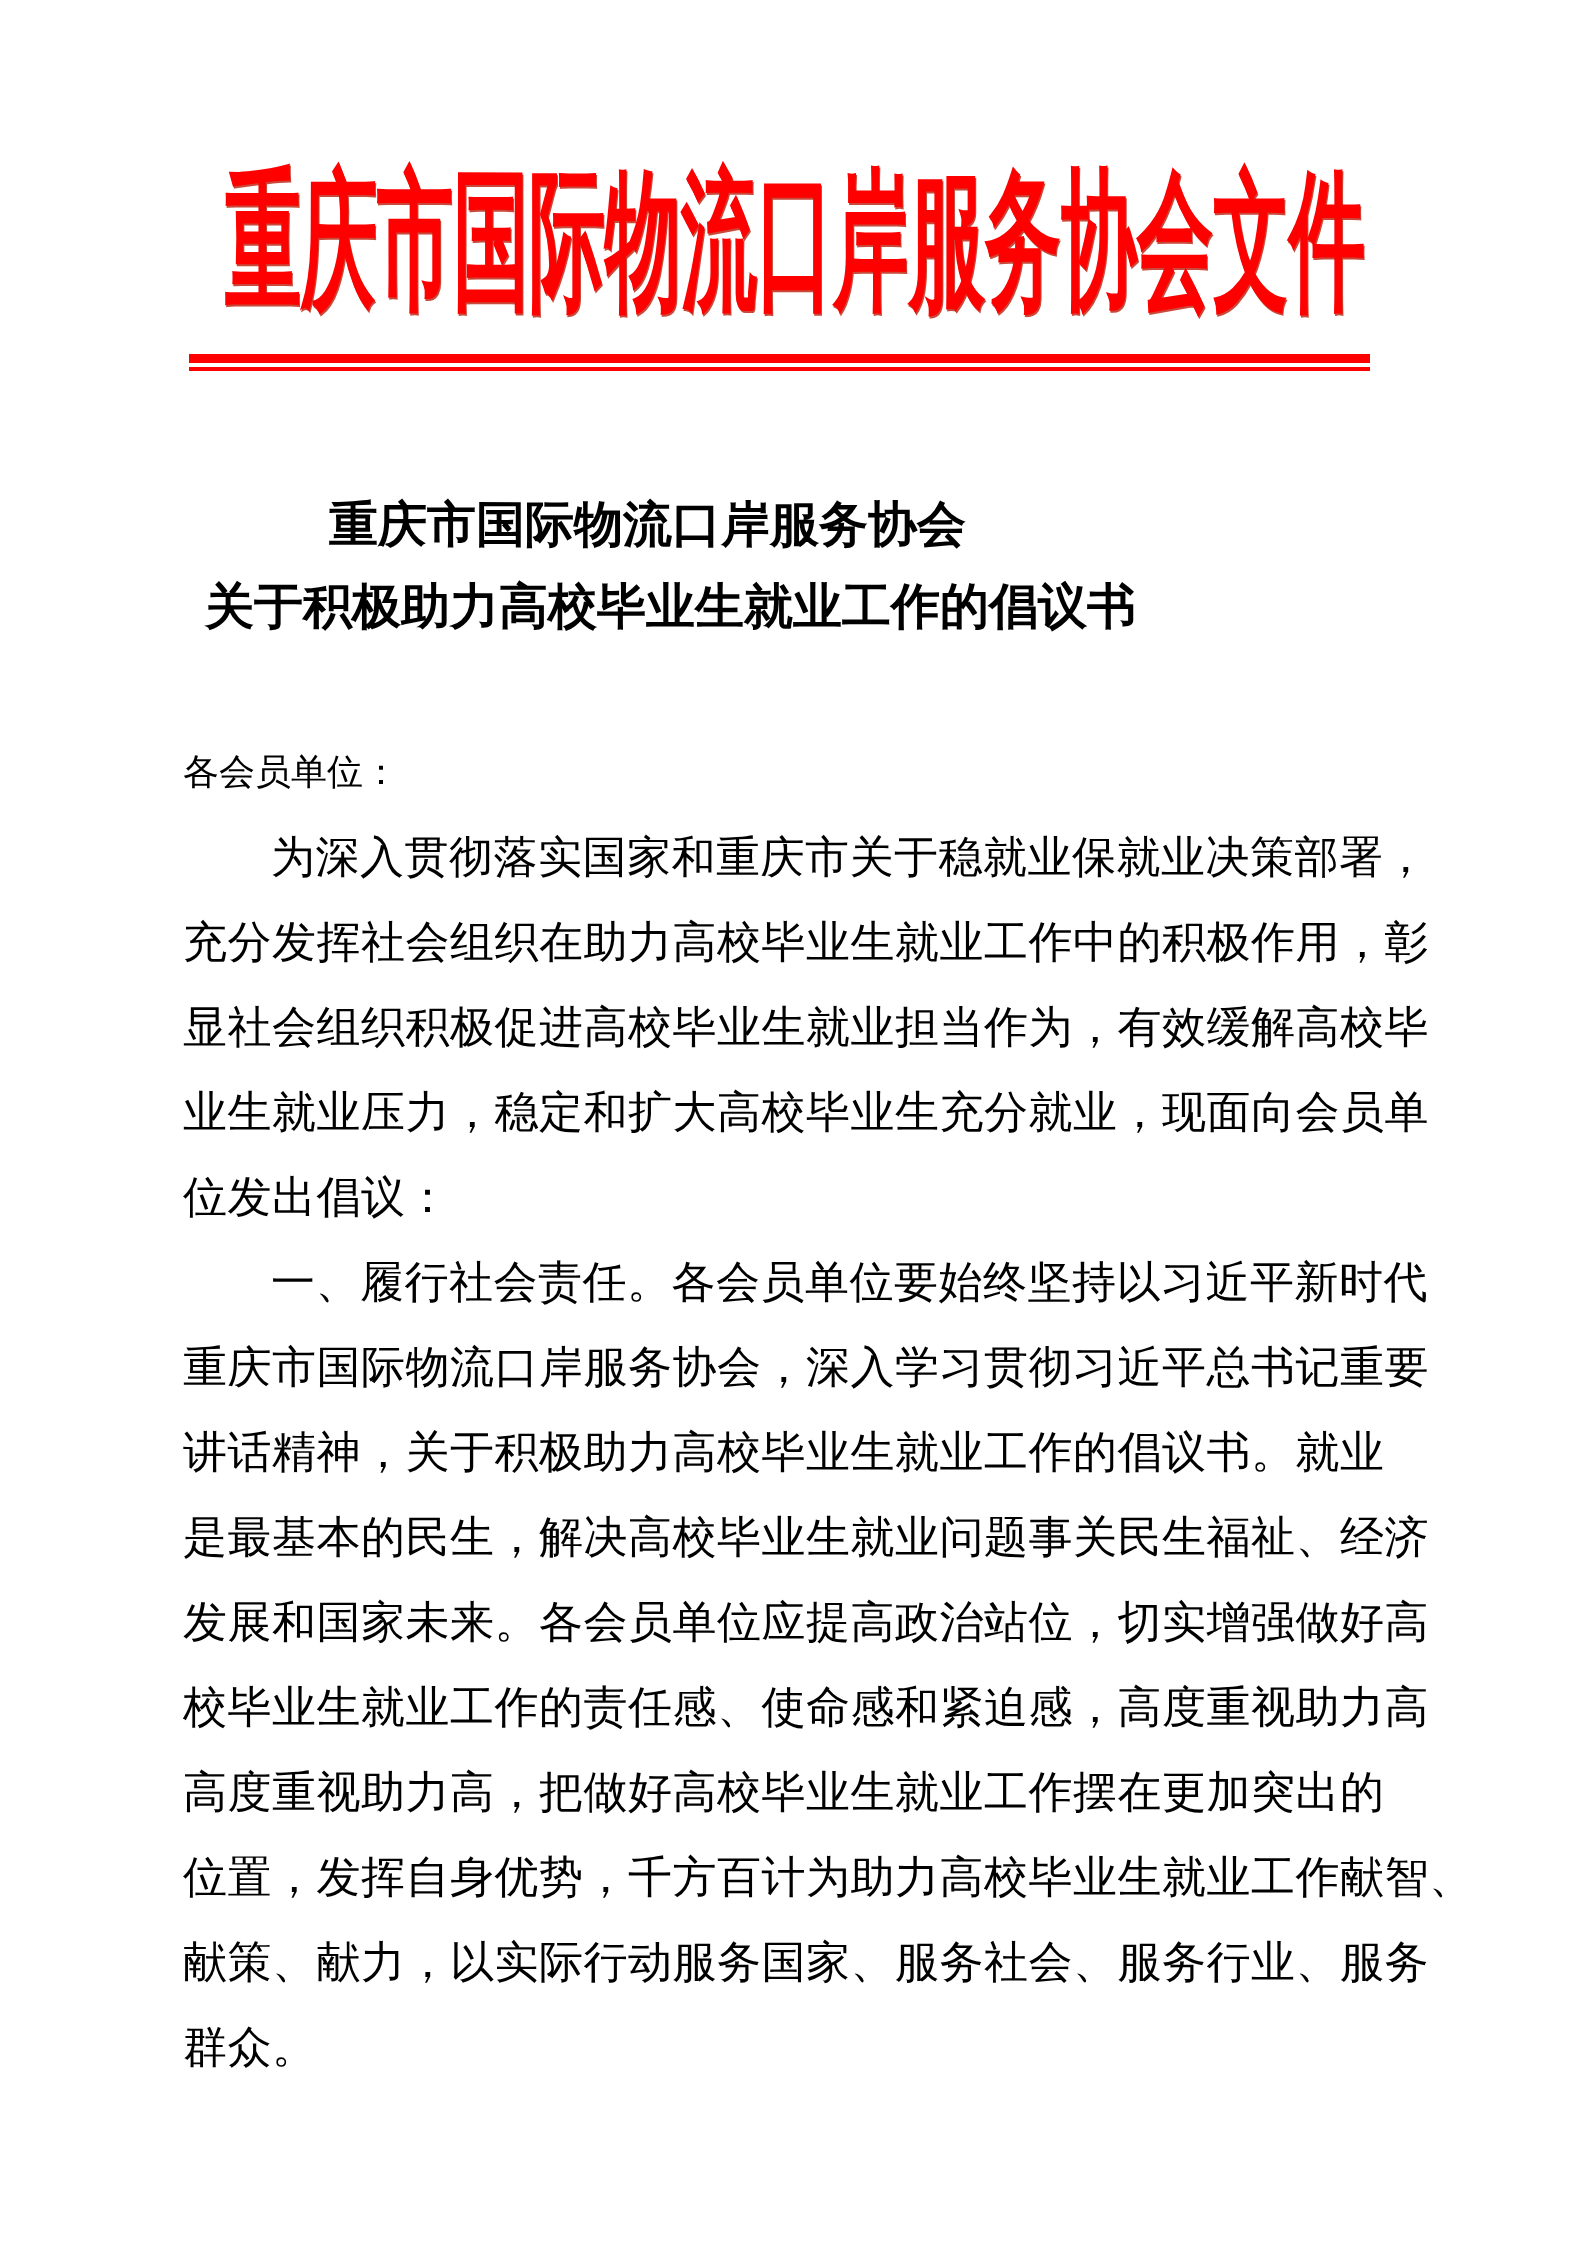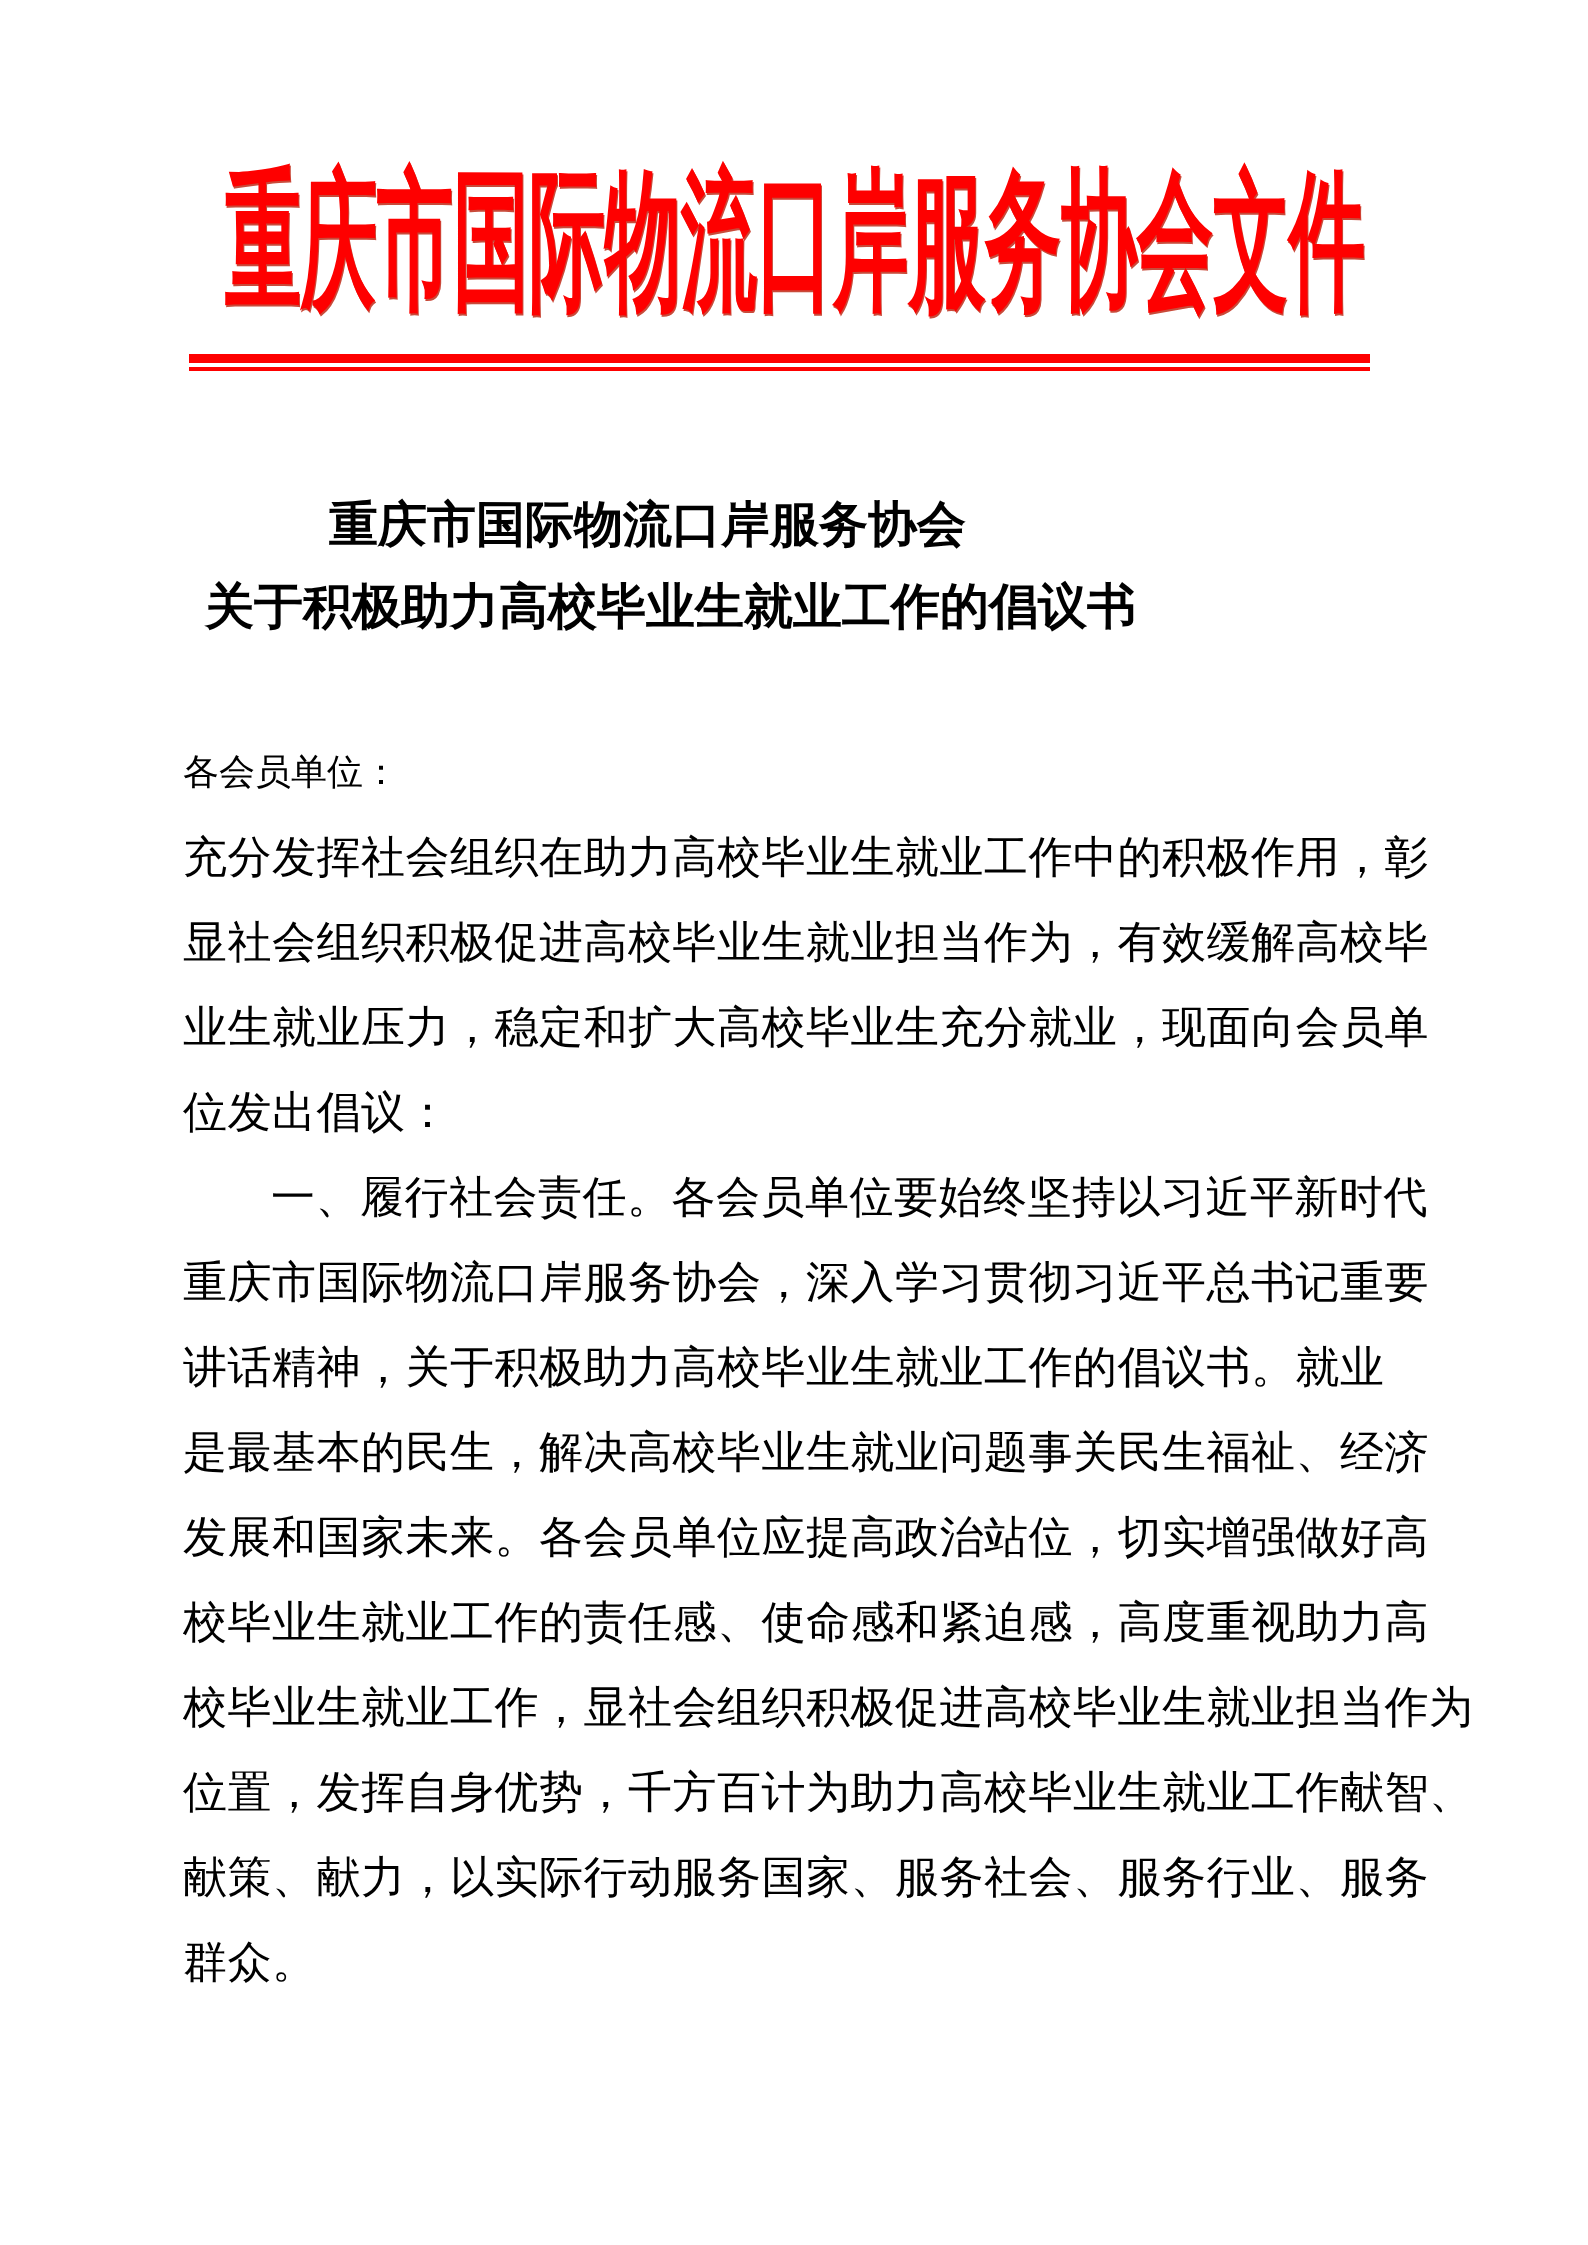--- a/index.html
+++ b/index.html
@@ -127,29 +127,30 @@
     <div class="bar-gap"></div>
     <div class="bar-thin"></div>
   </div>
 
   <div class="doc-title-line l1">重庆市国际物流口岸服务协会</div>
   <div class="doc-title-line l2">关于积极助力高校毕业生就业工作的倡议书</div>
 
   <div class="salutation">各会员单位：</div>
 
   <div class="body-block">
+    <div class="line indent">为深入贯彻落实国家和重庆市关于稳就业保就业决策部署，</div>
     <div class="line">充分发挥社会组织在助力高校毕业生就业工作中的积极作用，彰</div>
     <div class="line">显社会组织积极促进高校毕业生就业担当作为，有效缓解高校毕</div>
     <div class="line">业生就业压力，稳定和扩大高校毕业生充分就业，现面向会员单</div>
     <div class="line">位发出倡议：</div>
     <div class="line indent">一、履行社会责任。各会员单位要始终坚持以习近平新时代</div>
     <div class="line">重庆市国际物流口岸服务协会，深入学习贯彻习近平总书记重要</div>
     <div class="line">讲话精神，关于积极助力高校毕业生就业工作的倡议书。就业</div>
     <div class="line">是最基本的民生，解决高校毕业生就业问题事关民生福祉、经济</div>
     <div class="line">发展和国家未来。各会员单位应提高政治站位，切实增强做好高</div>
     <div class="line">校毕业生就业工作的责任感、使命感和紧迫感，高度重视助力高</div>
-    <div class="line">校毕业生就业工作，显社会组织积极促进高校毕业生就业担当作为</div>
+    <div class="line">高度重视助力高，把做好高校毕业生就业工作摆在更加突出的</div>
     <div class="line">位置，发挥自身优势，千方百计为助力高校毕业生就业工作献智、</div>
     <div class="line">献策、献力，以实际行动服务国家、服务社会、服务行业、服务</div>
     <div class="line">群众。</div>
   </div>
 
 </div>
 
 </body></html>

